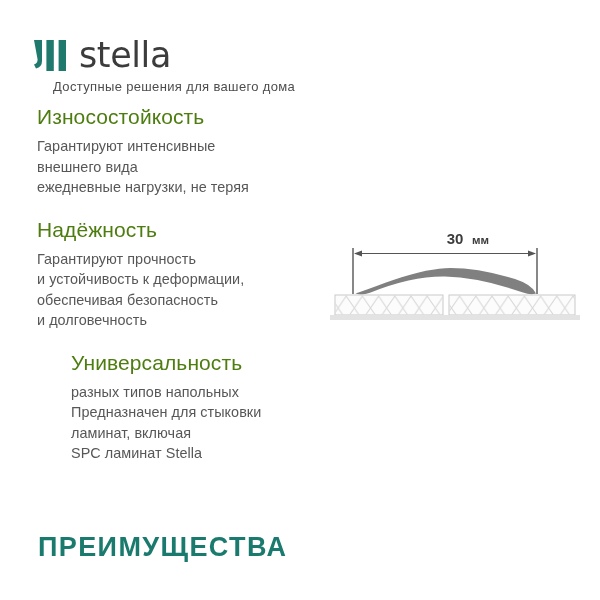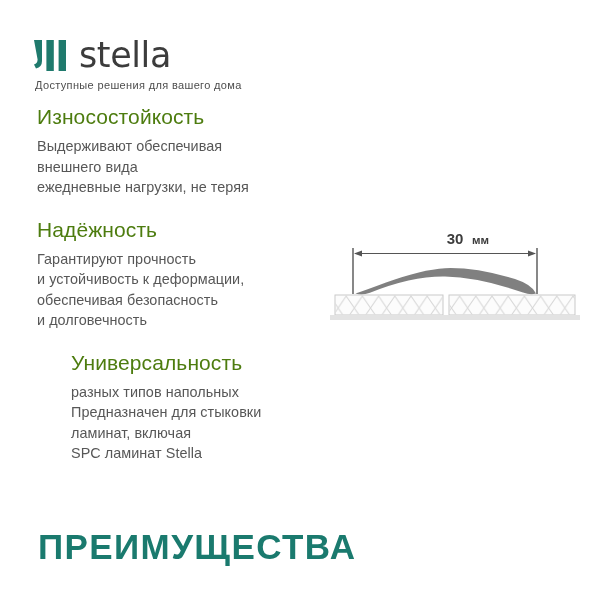--- a/index.html
+++ b/index.html
@@ -44,22 +44,22 @@
     margin-left: 9px;
     font-size: 35px;
     line-height: 34px;
     letter-spacing: -0.4px;
     color: #3c3c3c;
     font-weight: 400;
     font-family: "DejaVu Sans", sans-serif;
   }
   .logo-tagline {
     margin-top: 5px;
-    margin-left: 1px;
-    font-size: 11px;
+    margin-left: 19px;
+    font-size: 13px;
     letter-spacing: 0.35px;
     color: #4d4d4d;
     white-space: nowrap;
     font-family: "Liberation Sans", sans-serif;
   }
 
   
   .features {
     position: absolute;
     left: 37px;
@@ -98,21 +98,21 @@
     width: 250px;
     height: 96px;
   }
   .diagram svg { display: block; }
 
   
   .banner {
     position: absolute;
     left: 38px;
     top: 531px;
-    font-size: 35px;
+    font-size: 27px;
     line-height: 32px;
     font-weight: bold;
     letter-spacing: 1.4px;
     color: #1a7a6e;
     font-family: "Liberation Sans", sans-serif;
   }
 </style>
 </head>
 <body>
 
@@ -128,21 +128,21 @@
       <div class="logo-word">stella</div>
     </div>
     <div class="logo-tagline">Доступные решения для вашего дома</div>
   </div>
 
   <div class="features">
 
     <div class="feature">
       <div class="feature-title">Износостойкость</div>
       <div class="feature-body">
-        <span>Выдерживают обеспечивая</span>
+        <span>Гарантируют интенсивные</span>
         <span>внешнего вида</span>
         <span>ежедневные нагрузки, не теряя</span>
       </div>
     </div>
 
     <div class="feature">
       <div class="feature-title">Надёжность</div>
       <div class="feature-body">
         <span>Гарантируют прочность</span>
         <span>и устойчивость к деформации,</span>

